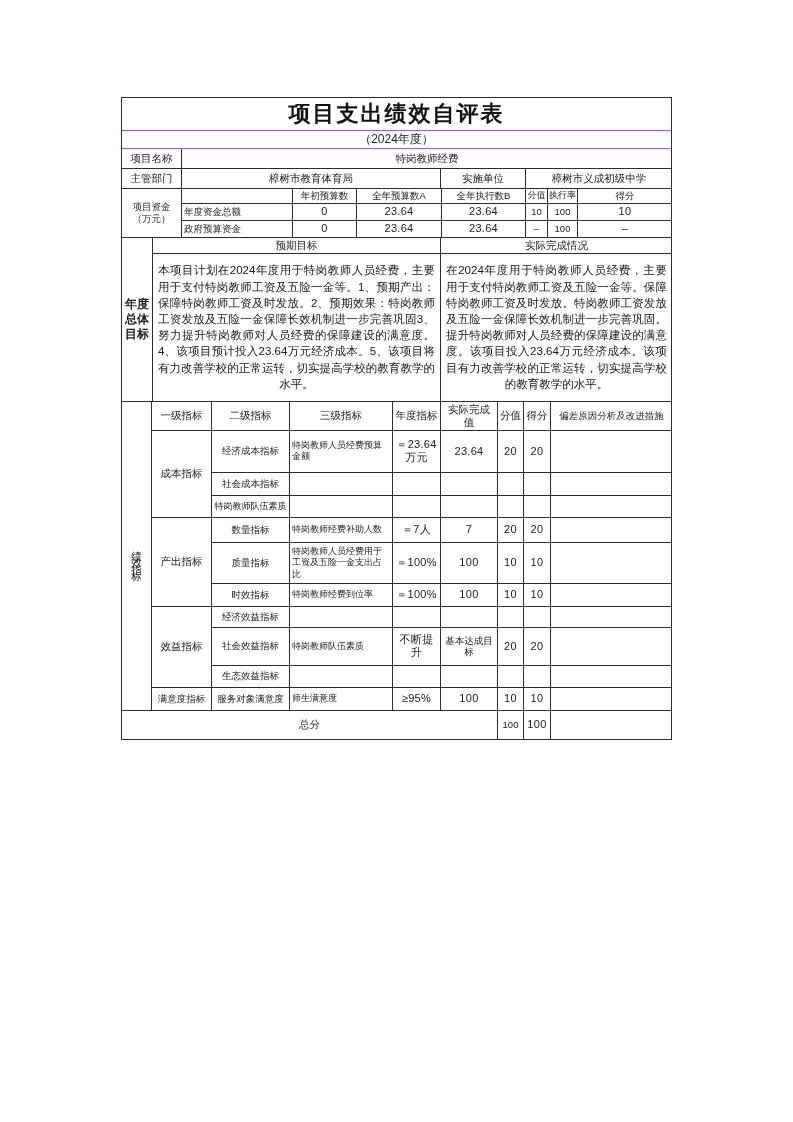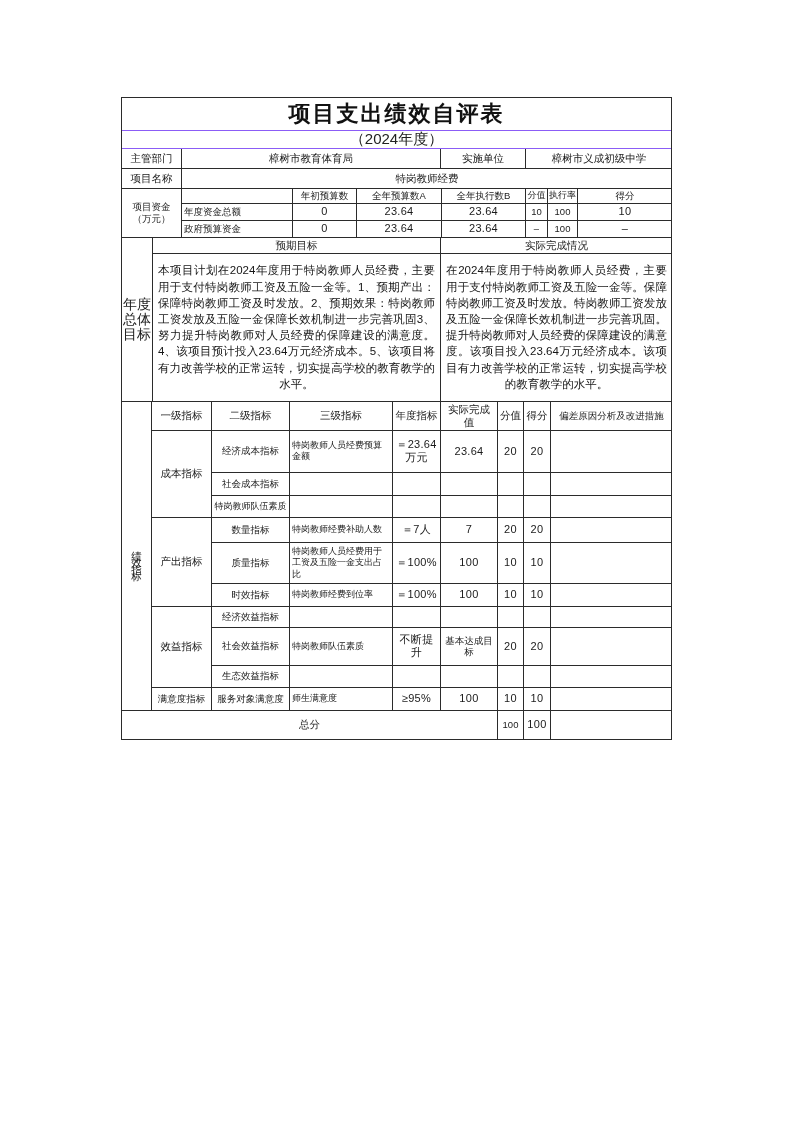--- a/index.html
+++ b/index.html
@@ -10,21 +10,21 @@
     overflow:hidden;
   }
   .doc {
     position:absolute; left:121px; top:97px; width:551px;
     border:1.5px solid #2b2b2b; background:#ffffff;
   }
   .trow { width:100%; border-bottom:1px solid #8b5cf6; display:flex; align-items:center; justify-content:center; }
   .title-row { height:33px; }
   .title-row span { font-size:22px; font-weight:bold; letter-spacing:2px; color:#111; }
   .subtitle-row { height:18px; }
-  .subtitle-row span { font-size:15px; color:#222; }
+  .subtitle-row span { font-size:12px; color:#222; }
 
   table { width:100%; border-collapse:separate; border-spacing:0; table-layout:fixed; }
   td {
     border-right:1px solid #2b2b2b; border-bottom:1px solid #2b2b2b;
     font-size:10.5px; text-align:center; vertical-align:middle;
     padding:1px 2px; overflow:hidden; line-height:1.25; word-break:break-all;
   }
   td:last-child { border-right:none; }
   table.last tr:last-child td { border-bottom:1.5px solid #2b2b2b; border-bottom:none; }
 
@@ -39,21 +39,21 @@
   .num   { font-size:11px; letter-spacing:0.3px; }
 
   .para {
     font-size:11.5px; line-height:16.2px; text-align:justify; text-align-last:center;
     padding:4px 5px; vertical-align:middle; color:#151515;
   }
   .vert-label {
     writing-mode:vertical-lr; text-orientation:upright;
     letter-spacing:7px; margin:0 auto; font-size:10.5px; color:#1a1a1a;
   }
-  .goal-label { font-size:14px; line-height:15px; padding:0 1px; }
+  .goal-label { font-size:12px; line-height:15px; padding:0 1px;font-weight:bold; }
 
   .footer {
     position:absolute; left:0; top:1040px; width:100%; text-align:center;
     font-family:"Liberation Serif","DejaVu Serif",serif; font-size:17px; color:#222;
     letter-spacing:1px;
   }
 </style>
 </head>
 <body>
 
@@ -69,28 +69,28 @@
 
     <table>
       <colgroup>
           <col style="width:60px">
           <col style="width:259px">
           <col style="width:85px">
           <col style="width:146px">
         </colgroup>
       <tbody>
           <tr class="h20">
+        <td>项目名称</td>
+        <td colspan="3">特岗教师经费</td>
+      </tr>
+      <tr class="h20">
         <td>主管部门</td>
         <td>樟树市教育体育局</td>
         <td>实施单位</td>
         <td>樟树市义成初级中学</td>
-      </tr>
-      <tr class="h20">
-        <td>项目名称</td>
-        <td colspan="3">特岗教师经费</td>
       </tr>
     </tbody>
       </table>
 
     <table>
       <colgroup>
           <col style="width:60px">
           <col style="width:111px">
           <col style="width:64px">
           <col style="width:85px">

